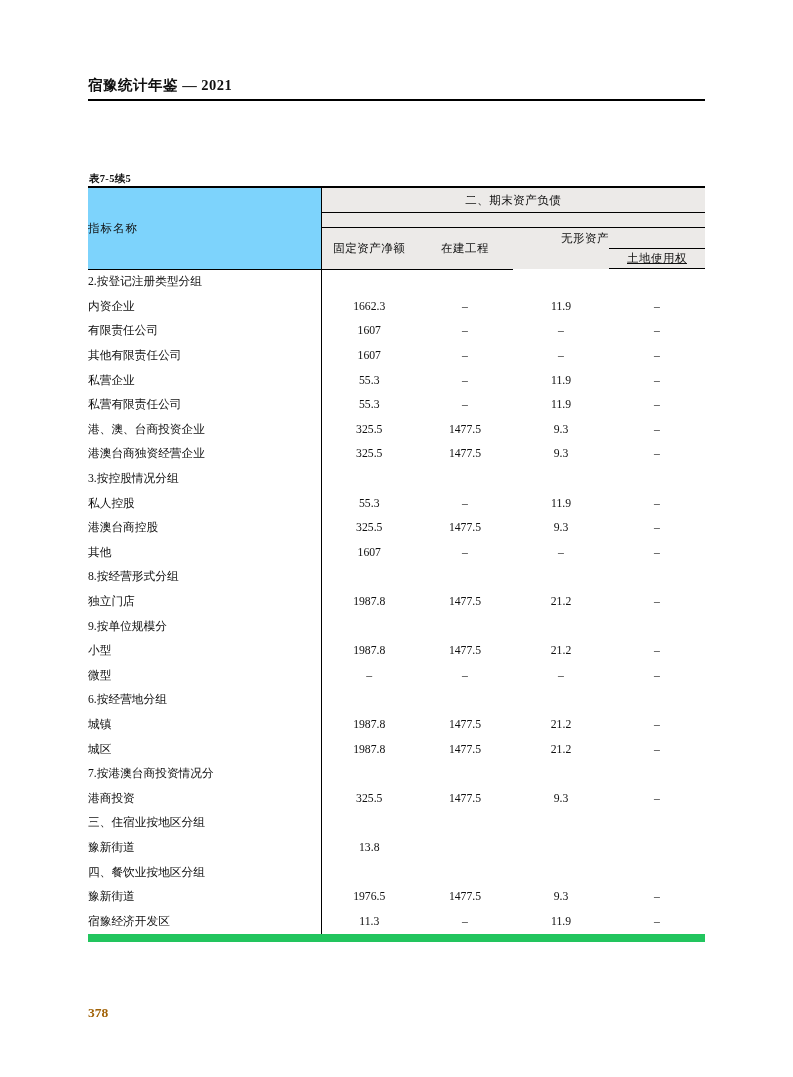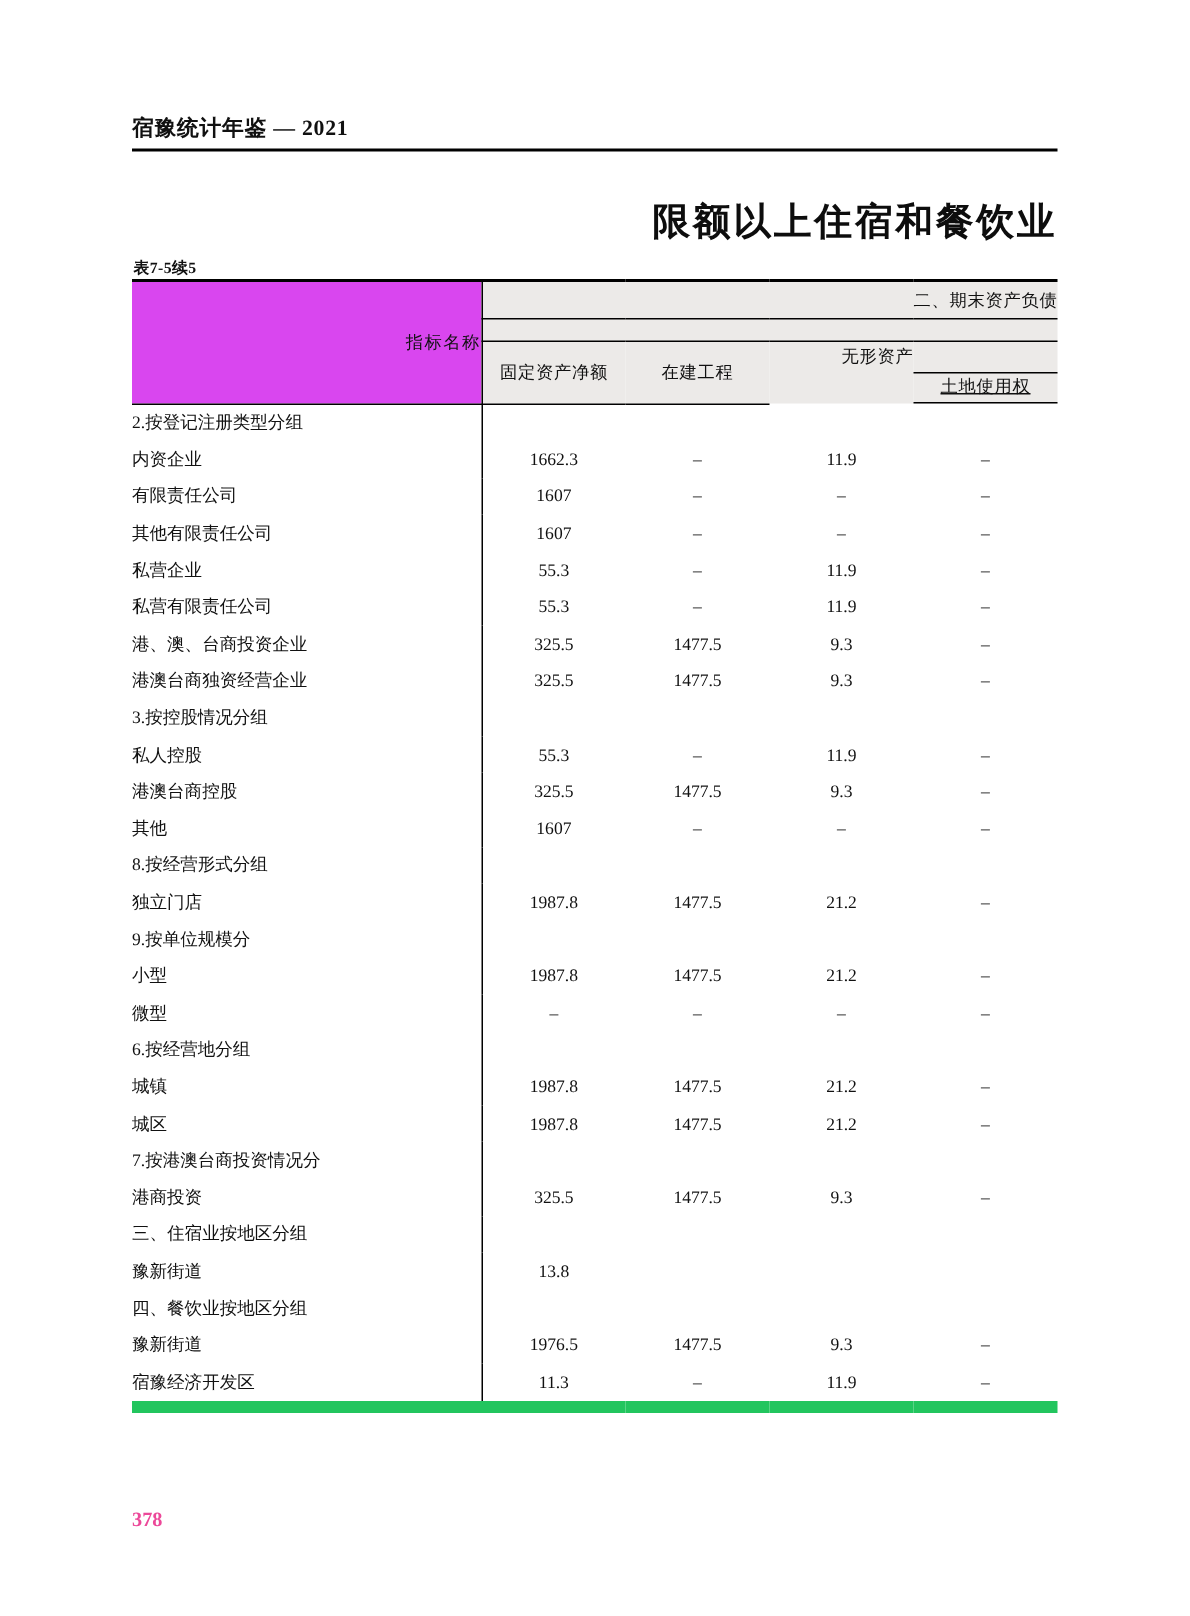--- a/index.html
+++ b/index.html
@@ -89,33 +89,32 @@
   .hdr {
     background: #eceae8;
     text-align: center;
     font-size: 11.5px;
     color: #111;
     letter-spacing: 0.5px;
   }
   .hdr-group {
     border-bottom: 1px solid #000;
     height: 24px;
-    text-align: right;
   }
   .hdr-blank {
     border-bottom: 1px solid #000;
     height: 14px;
   }
   .hdr-col {
     height: 40px;
     border-bottom: 1px solid #000;
   }
   .hdr-indicator {
-    background: #d946ef;
-    text-align: right;
+    background: #7dd3fc;
+    text-align: left;
     border-bottom: 1px solid #000;
     font-size: 11.5px;
     letter-spacing: 1px;
   }
   .vline-right { border-right: 1px solid #000; }
 
   .topline { border-top: 2px solid #000; }
 
   
   tr.data-row td {
@@ -139,34 +138,33 @@
   
   .body-bottom td { border-bottom: 8px solid #22c55e; }
 
   
   .page-number {
     position: absolute;
     left: 88px;
     top: 1005px;
     font-size: 13.5px;
     font-weight: bold;
-    color: #ec4899;
+    color: #a16207;
   }
 </style>
 </head>
 <body>
 
 <div class="page">
 
   <div class="header">
     <div class="header-title">宿豫统计年鉴 — 2021</div>
     <div class="header-rule"></div>
   </div>
 
-  <div class="section-title">限额以上住宿和餐饮业</div>
 
   <div class="table-caption">表7-5续5</div>
 
   <div class="table-wrap">
     <table class="stat">
       <colgroup>
         <col style="width:233px">
         <col style="width:96px">
         <col style="width:96px">
         <col style="width:96px">

